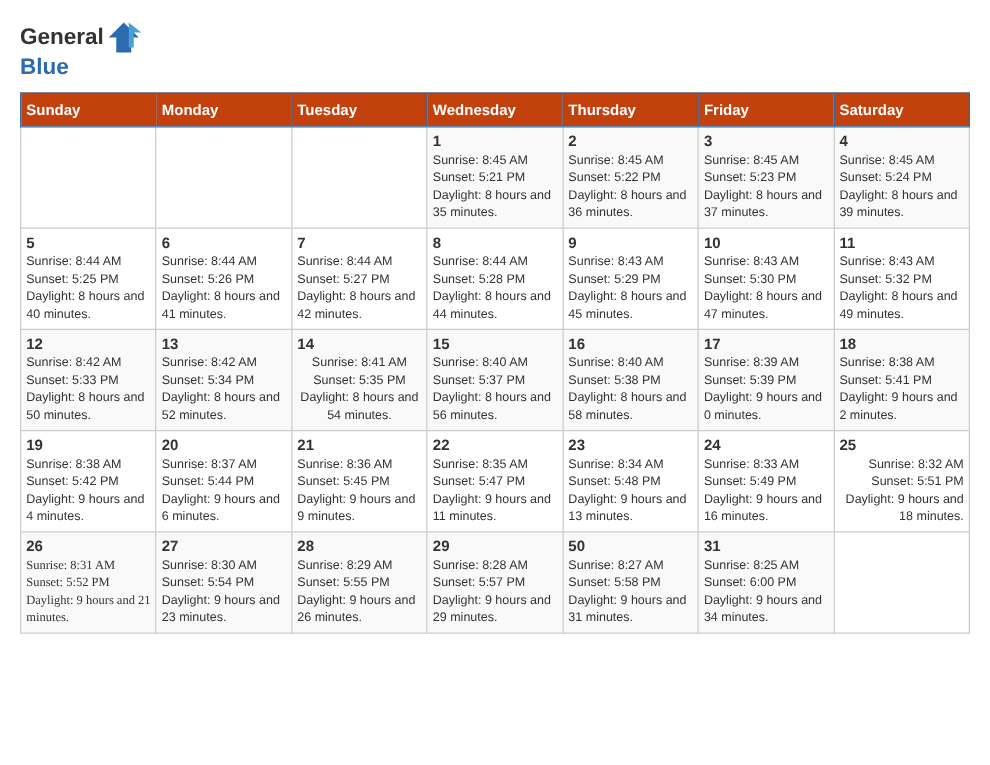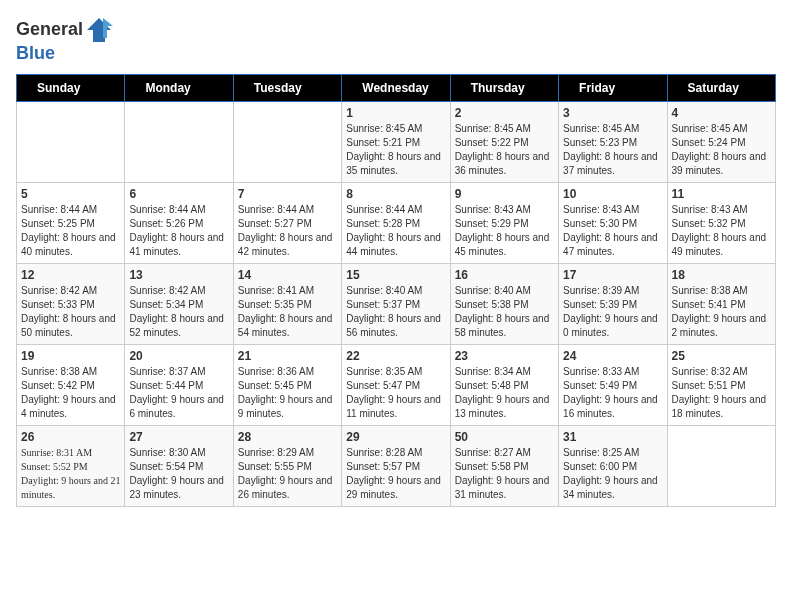--- a/index.html
+++ b/index.html
@@ -47,25 +47,25 @@
     }
     .location {
       font-size: 14px;
       color: #555;
     }
     table {
       width: 100%;
       border-collapse: collapse;
     }
     thead tr th {
-      background-color: #000000;
+      background-color: #c2410c;
       color: #fff;
       font-size: 12px;
       font-weight: bold;
-      padding: 6px 20px;
+      padding: 6px 4px;
       text-align: left;
       border: 1px solid #2b6cb0;
     }
     tbody tr td {
       border: 1px solid #ccc;
       vertical-align: top;
       padding: 4px;
       width: 14.28%;
       min-height: 80px;
       background: #fff;
@@ -201,21 +201,21 @@
 Daylight: 8 hours and 50 minutes.</div>
         </td>
         <td>
           <span class="day-number">13</span>
           <div class="day-info" style="white-space: pre-line;">Sunrise: 8:42 AM
 Sunset: 5:34 PM
 Daylight: 8 hours and 52 minutes.</div>
         </td>
         <td>
           <span class="day-number">14</span>
-          <div class="day-info" style="white-space: pre-line;">Sunrise: 8:41 AM
+          <div class="day-info" style="white-space: pre-line; text-align: center;">Sunrise: 8:41 AM
 Sunset: 5:35 PM
 Daylight: 8 hours and 54 minutes.</div>
         </td>
         <td>
           <span class="day-number">15</span>
           <div class="day-info" style="white-space: pre-line;">Sunrise: 8:40 AM
 Sunset: 5:37 PM
 Daylight: 8 hours and 56 minutes.</div>
         </td>
         <td>
@@ -269,21 +269,21 @@
 Daylight: 9 hours and 13 minutes.</div>
         </td>
         <td>
           <span class="day-number">24</span>
           <div class="day-info" style="white-space: pre-line;">Sunrise: 8:33 AM
 Sunset: 5:49 PM
 Daylight: 9 hours and 16 minutes.</div>
         </td>
         <td>
           <span class="day-number">25</span>
-          <div class="day-info" style="white-space: pre-line;">Sunrise: 8:32 AM
+          <div class="day-info" style="white-space: pre-line; text-align: right;">Sunrise: 8:32 AM
 Sunset: 5:51 PM
 Daylight: 9 hours and 18 minutes.</div>
         </td>
       </tr>
       <tr>
         <td>
           <span class="day-number">26</span>
           <div class="day-info" style="white-space: pre-line; font-family: Liberation Serif, serif;">Sunrise: 8:31 AM
 Sunset: 5:52 PM
 Daylight: 9 hours and 21 minutes.</div>

